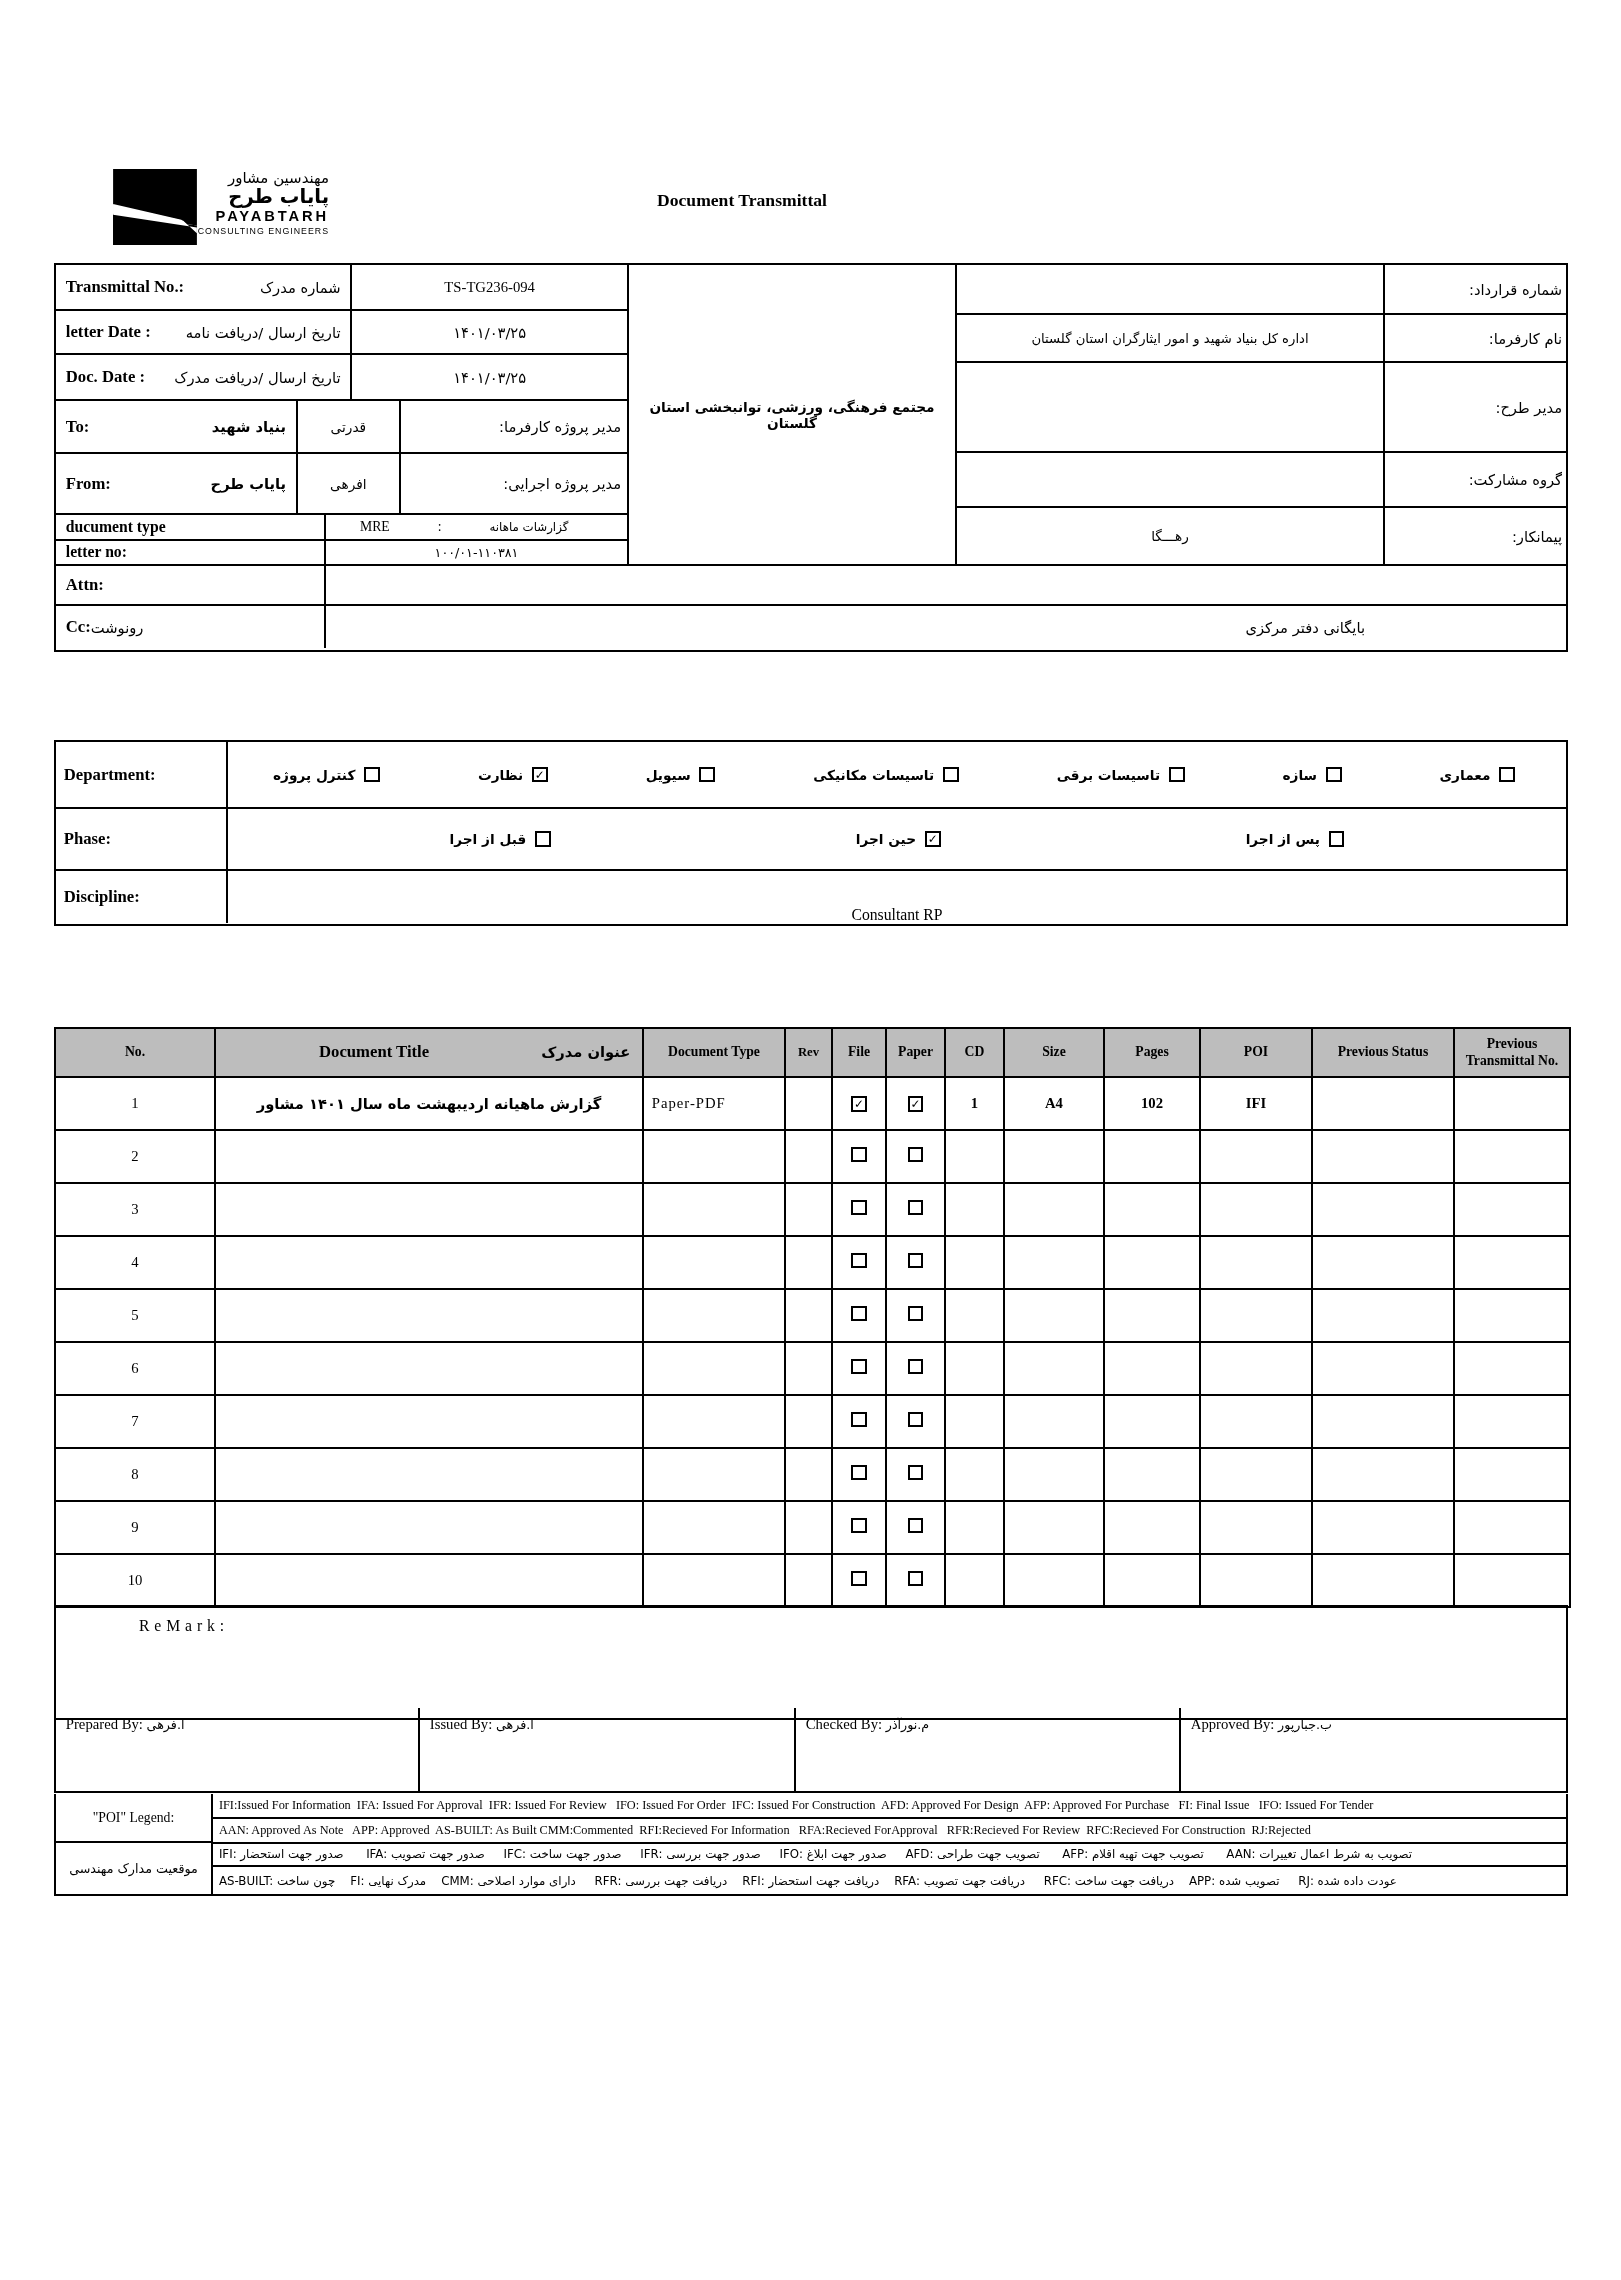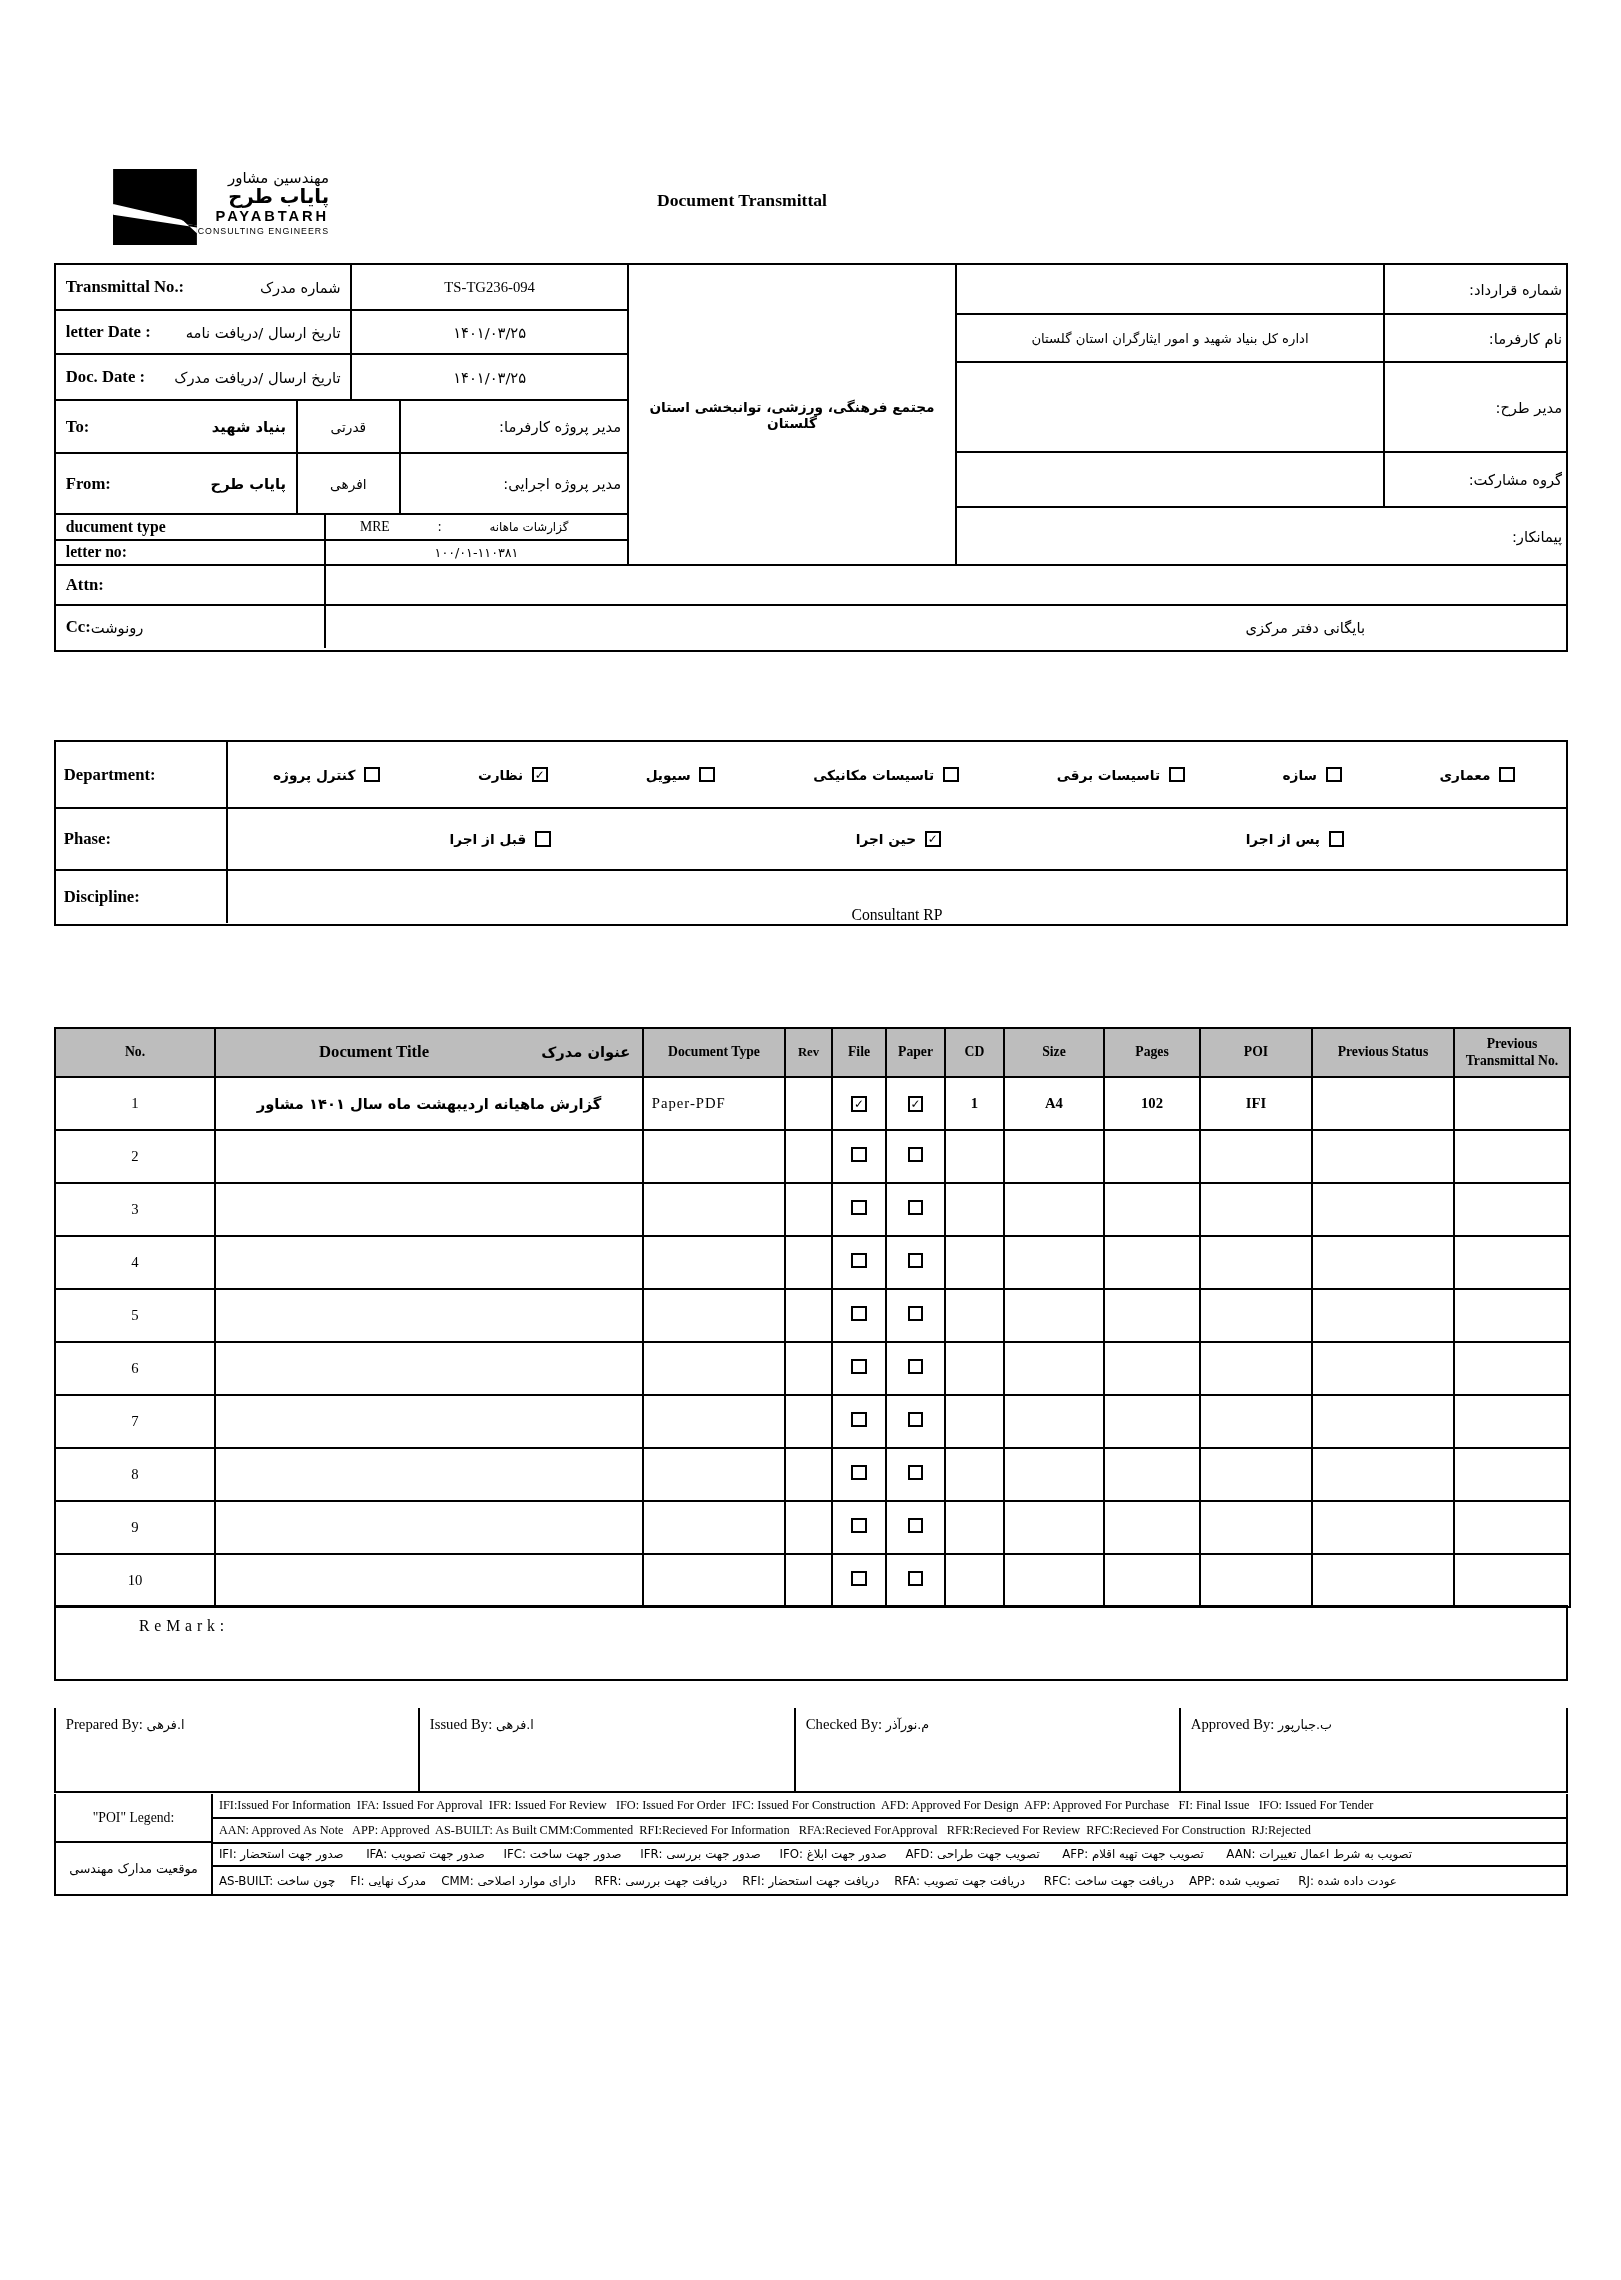--- a/index.html
+++ b/index.html
@@ -74,21 +74,21 @@
   .doc-table td { height:53px; font-size:14.7px; }
   .hdr-title { display:flex; align-items:center; justify-content:space-between; padding:0 11.8px 0 103px; }
   .hdr-title .en { font-size:16.7px; }
   .hdr-title .fa { font-size:14.7px; }
   .cell-title-fa { font-weight:bold; font-size:14.7px; }
   .cell-doctype { text-align:left !important; padding-left:7.8px; font-size:13.7px; letter-spacing:1px; }
   .num { font-size:15.7px; }
   .b15 { font-weight:bold; font-size:14.7px; }
 
   
-  .remark { left:54px; top:1605px; width:1514px; height:76px; border:2.9px solid #000; border-top:2px solid #000; padding:9.8px 0 0 83px; font-size:15.7px; letter-spacing:4.9px; }
+  .remark { left:54px; top:1605px; width:1514px; height:115px; border:2.9px solid #000; border-top:2px solid #000; padding:9.8px 0 0 83px; font-size:15.7px; letter-spacing:4.9px; }
   .sig-row { left:54px; top:1708px; width:1514px; height:85px; border:2.9px solid #000; border-top:none; display:flex; }
   .sig-cell { border-right:2px solid #000; padding:7.8px 9.8px; font-size:14.7px; display:block; }
   .sig-cell:last-child { border-right:none; }
   .sig-name { font-size:12.7px; margin-right:3.9px; }
 
   
   .legend { left:54px; top:1794px; width:1514px; height:102px; border:2.9px solid #000; border-top:none; display:flex; }
   .lg-left { width:157px; border-right:2px solid #000; display:flex; flex-direction:column; }
   .lg-left-cell { display:flex; align-items:center; justify-content:center; text-align:center; }
   .lg-right { flex:1; display:flex; flex-direction:column; }
@@ -205,20 +205,23 @@
               <span class="fa fa15">مدیر طرح:</span>
             </div>
         </div>
         <div class="rt-row bb2" style="height:55px;">
           <div class="rt-val"></div>
           <div class="rt-lbl">
               <span class="fa fa15">گروه مشارکت:</span>
             </div>
         </div>
         <div class="rt-row" style="height:56px;">
+          <div class="rt-val">
+              <span class="fa fa14">رهـــگا</span>
+            </div>
           <div class="rt-lbl">
               <span class="fa fa15">پیمانکار:</span>
             </div>
         </div>
       </div>
     </div>
 
     <div class="flexrow bb2" style="height:40px;">
       <div class="cell br2" style="width:270px;padding-left:9.8px;">
         <span class="en lbl-en">Attn:</span>

